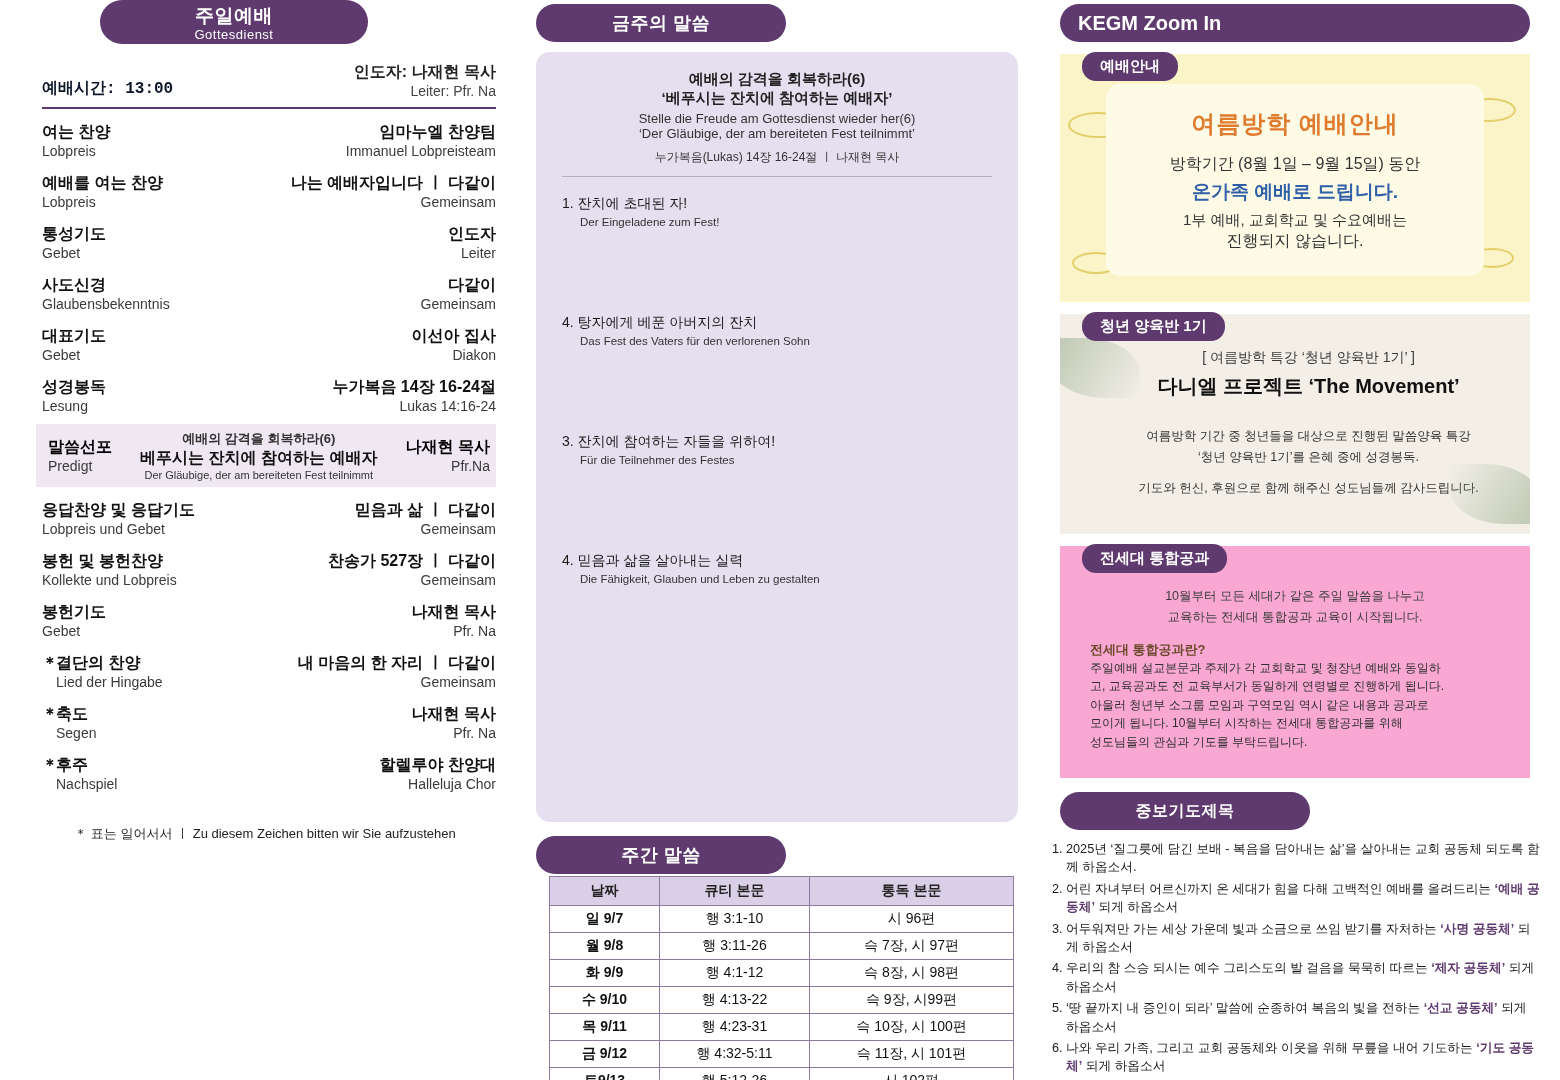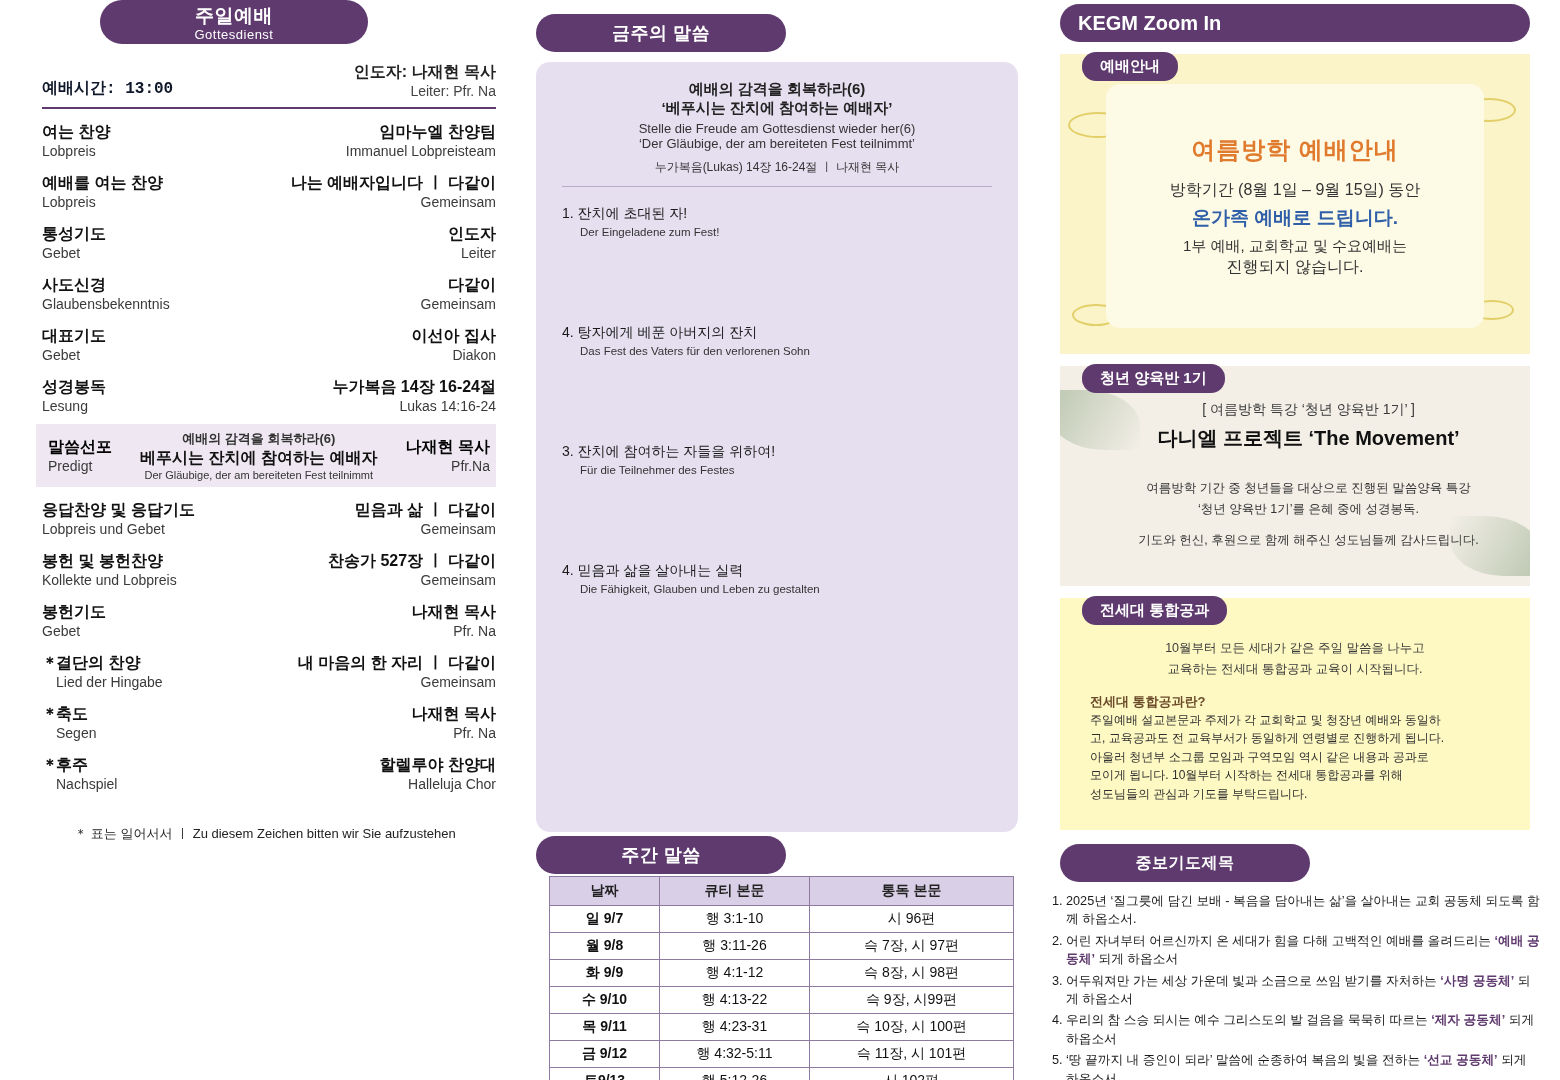--- a/index.html
+++ b/index.html
@@ -82,21 +82,21 @@
   .sermon-box .mid .t1 { font-size: 13px; font-weight: bold; color: #333; }
   .sermon-box .mid .t2 { font-size: 16px; font-weight: bold; color: #111; }
   .sermon-box .mid .t3 { font-size: 11px; color: #333; }
 
   .footnote {
     text-align: center; font-size: 13px; color: #222;
     margin-top: 26px;
   }
 
   
-  .col-mid { position: absolute; left: 536px; top: 14px; width: 482px; }
+  .col-mid { position: absolute; left: 536px; top: 4px; width: 482px; }
   #weekword-title { width: 250px; height: 38px; font-size: 18px; align-items: center; flex-direction: row; justify-content: center; }
 
   .weekword-body {
     margin-top: 10px;
     background: #e6dff0;
     border-radius: 14px;
     width: 482px;
     height: 770px;
     padding: 18px 26px;
   }
@@ -137,21 +137,21 @@
   #zoom-title { width: 470px; height: 38px; margin-top: 4px; }
 
   .card { position: relative; margin-top: 12px; }
   .card-label {
     position: absolute; left: 22px; top: -2px; z-index: 3;
     background: #5f3a6e; color: #fff; font-weight: bold;
     font-size: 15px; border-radius: 14px; padding: 5px 18px;
   }
 
   .poster1 {
-    width: 470px; height: 300px;
+    width: 470px; height: 248px;
     background: #fbf4c9;
     position: relative; overflow: hidden;
   }
   .poster1 .inner {
     position: absolute; left: 46px; top: 30px; right: 46px; bottom: 26px;
     background: #fdfae6; border-radius: 14px;
     display: flex; flex-direction: column; align-items: center; justify-content: center;
     text-align: center;
   }
   .poster1 .t1 { font-size: 24px; font-weight: bold; color: #e07b2e; letter-spacing: 1px; }
@@ -173,21 +173,21 @@
   .poster2 .t2 { font-size: 20px; font-weight: bold; color: #111; margin-top: 6px; }
   .poster2 .body { font-size: 12.5px; color: #333; margin-top: 26px; line-height: 1.7; }
   .leaf {
     position: absolute; width: 90px; height: 60px;
     background: linear-gradient(120deg, rgba(120,150,110,.45), rgba(120,150,110,0));
     border-radius: 0 60% 0 60%;
   }
 
   .poster3 {
     width: 470px; height: 232px;
-    background: #fef9c3;
+    background: #f9a8d4;
     position: relative; overflow: hidden;
     padding: 40px 30px 12px 30px;
   }
   .poster3 .top {
     text-align: center; font-size: 12.5px; color: #3b3b3b; line-height: 1.7;
     margin-bottom: 12px;
   }
   .poster3 .q { font-size: 13px; font-weight: bold; color: #6b4a2a; }
   .poster3 .p { font-size: 12px; color: #2f2f2f; line-height: 1.55; }
 

